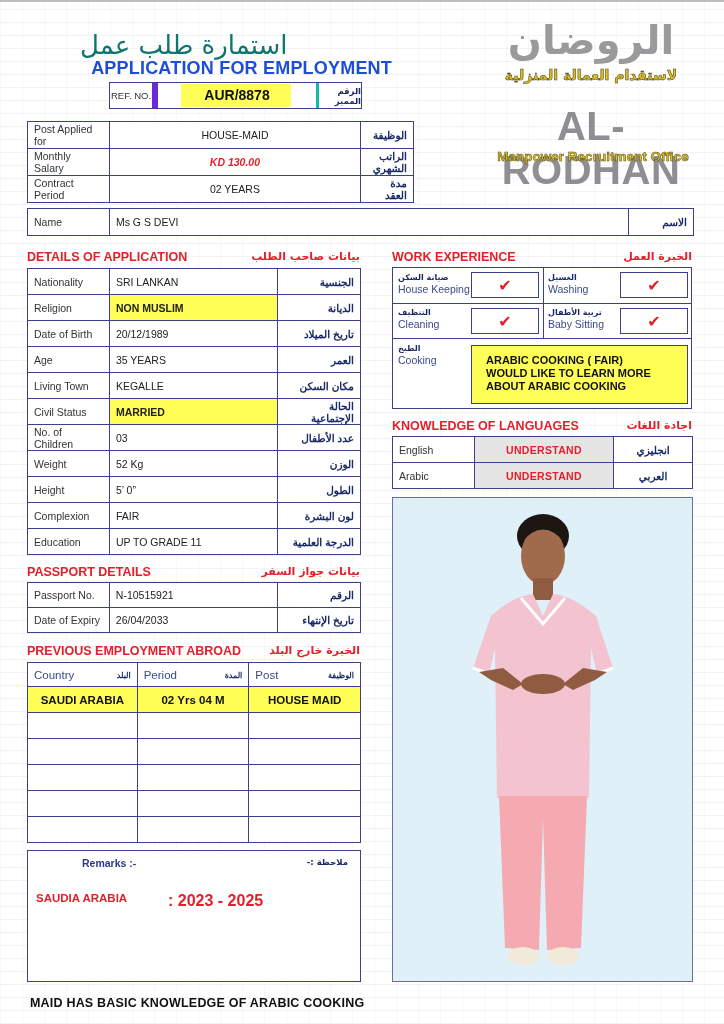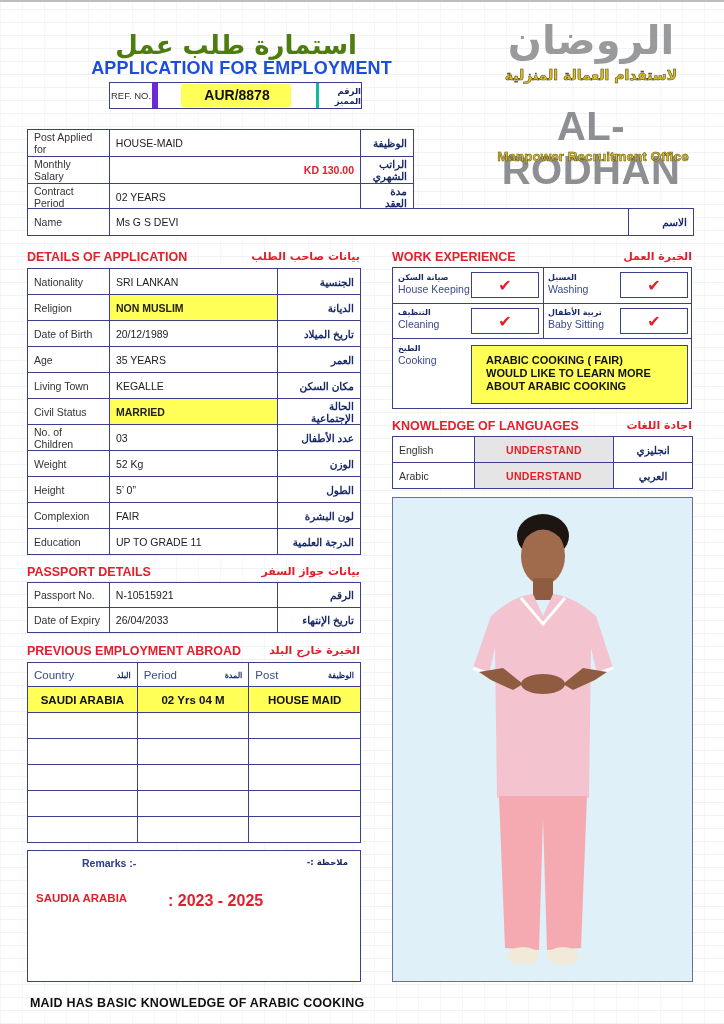--- a/index.html
+++ b/index.html
@@ -10,44 +10,44 @@
     background-image:
       repeating-linear-gradient(0deg, rgba(220,220,228,0.35) 0px, rgba(220,220,228,0.35) 1px, transparent 1px, transparent 13px),
       repeating-linear-gradient(90deg, rgba(225,225,232,0.25) 0px, rgba(225,225,232,0.25) 1px, transparent 1px, transparent 22px);
     font-family: "DejaVu Sans", sans-serif;
     color: #333;
   }
   .abs { position: absolute; }
   .topline { position:absolute; left:0; top:0; width:724px; height:2px; background:#bdbdbd; }
 
   
-  .ar-title { left: 80px; top: 30px; width: 312px; text-align: center; font-family: "DejaVu Sans", sans-serif; font-size: 26px; font-weight: bold; color: #4d7c0f; letter-spacing: 3px; direction: rtl; }
+  .ar-title { left: 80px; top: 30px; width: 312px; text-align: left; font-family: "DejaVu Sans", sans-serif; font-size: 26px; font-weight: normal; color: #0f766e; letter-spacing: 3px; direction: rtl; }
   .en-title { left: 78px; top: 58px; width: 314px; text-align: right; font-family: "Liberation Sans", sans-serif; font-size: 18px; font-weight: bold; color: #1d4ed8; letter-spacing: 0.2px; }
   .ref-box { left: 109px; top: 82px; width: 253px; height: 27px; border: 1px solid #3b3f8c; display: flex; background:#fff; }
   .ref-box .lbl { width: 49px; border-right: 6px solid #6d28d9; font-size: 9.5px; font-family:"Liberation Sans", sans-serif; display:flex; align-items:center; justify-content:center; color:#333; }
   .ref-box .val { flex: 1; position: relative; }
   .ref-box .val .hl { position:absolute; left:23px; top:1px; width:110px; height:23px; background:#ffff57; }
   .ref-box .val span { position:relative; display:block; text-align:center; padding-left: 0px; line-height:25px; font-family:"Liberation Sans", sans-serif; font-weight:bold; font-size:14px; color:#111; width: 158px; }
   .ref-box .ar { width: 46px; border-left: 3px solid #14b8a6; font-size:8.5px; display:flex; align-items:center; justify-content:center; color:#1a2a66; direction: rtl; font-weight:bold; }
 
   
   .logo-ar { left: 478px; top: 16px; width: 226px; text-align:center; font-size: 40px; font-weight: bold; color: #999a9c; direction: rtl; letter-spacing: 6px; line-height: 48px; }
   .logo-ar-sub { left: 478px; top: 66px; width: 226px; text-align:center; font-size: 14px; font-weight: bold; color: #d9c02a; direction: rtl; -webkit-text-stroke: 0.6px #5a4a10; line-height: 18px; }
   .logo-en { left: 468px; top: 104px; width: 246px; text-align:center; font-family:"Liberation Sans", sans-serif; font-size: 40px; font-weight: bold; color: #8e8f92; letter-spacing: 0.5px; line-height:44px; }
   .logo-en-sub { left: 480px; top: 148px; width: 226px; text-align:center; font-family:"Liberation Sans", sans-serif; font-size: 13.5px; font-weight: bold; color: #d9c02a; -webkit-text-stroke: 0.5px #5a4a10; line-height: 18px; }
 
   
   table.form { position:absolute; border-collapse: collapse; background: #fff; }
   table.form td { border: 1px solid #3b3f8c; font-family: "Liberation Sans", sans-serif; font-size: 10.5px; padding: 0 6px; vertical-align: middle; }
   td.lab { color: #333; }
   td.val { color: #222; font-size: 11.5px; padding-left: 14px; }
-  td.val.center { padding-left: 6px; }
+  td.val.center { text-align:center; padding-left: 6px; }
   td.ar { text-align: right; direction: rtl; color: #1a2a66; font-family:"DejaVu Sans", sans-serif; font-size: 8.5px; font-weight: bold; }
   td.hl { background: #ffff57; font-weight: bold; }
-  td.red { color: #e3202a; font-weight: bold; font-size: 13px; text-align:right; padding-left: 6px; }
+  td.red { color: #e3202a; font-weight: bold; font-size: 13px; text-align:center; padding-left: 6px; font-style: italic; }
 
   .sec-head { position:absolute; font-family:"Liberation Sans", sans-serif; font-weight:bold; font-size: 12.5px; color:#e3202a; }
   .sec-head-ar { position:absolute; font-family:"DejaVu Sans", sans-serif; font-weight:bold; font-size: 11px; color:#e3202a; direction: rtl; text-align:right; }
 
   
   .we { left: 392px; top: 267px; width: 300px; height: 142px; border: 1px solid #3b3f8c; background: #fff; }
   .we .cell { position:absolute; }
   .we .lbl-ar { font-size: 8px; font-weight:bold; color:#1a2a66; direction: rtl; text-align:left; line-height:10px; }
   .we .lbl-en { font-family:"Liberation Sans", sans-serif; font-size: 10.5px; color:#3a4a8a; line-height: 12px; }
   .we .chk { position:absolute; width: 68px; height: 26px; border: 1px solid #3b3f8c; background:#fff; display:flex; align-items:center; justify-content:center; color:#e3202a; font-size: 16px; font-weight:bold; }
@@ -91,21 +91,21 @@
     <span>AUR/8878</span>
   </div>
   <div class="ar">الرقم المميز</div>
 </div>
 
 <div class="abs logo-ar">الروضان</div>
 <div class="abs logo-ar-sub">لاستقدام العمالة المنزلية</div>
 <div class="abs logo-en">AL-RODHAN</div>
 <div class="abs logo-en-sub">Manpower Recruitment Office</div>
 
-<table class="form" style="left:27px; top:121px; width:387px;margin-top:8px;">
+<table class="form" style="left:27px; top:121px; width:387px;">
   <tbody>
       <tr style="height:27px;">
     <td class="lab" style="width:82px;">Post Applied for</td>
     <td class="val center" style="width:252px;">HOUSE-MAID</td>
     <td class="ar" style="width:53px;">الوظيفة</td>
   </tr>
   <tr style="height:27px;">
     <td class="lab">Monthly Salary</td>
     <td class="red">KD 130.00</td>
     <td class="ar">الراتب الشهري</td>

